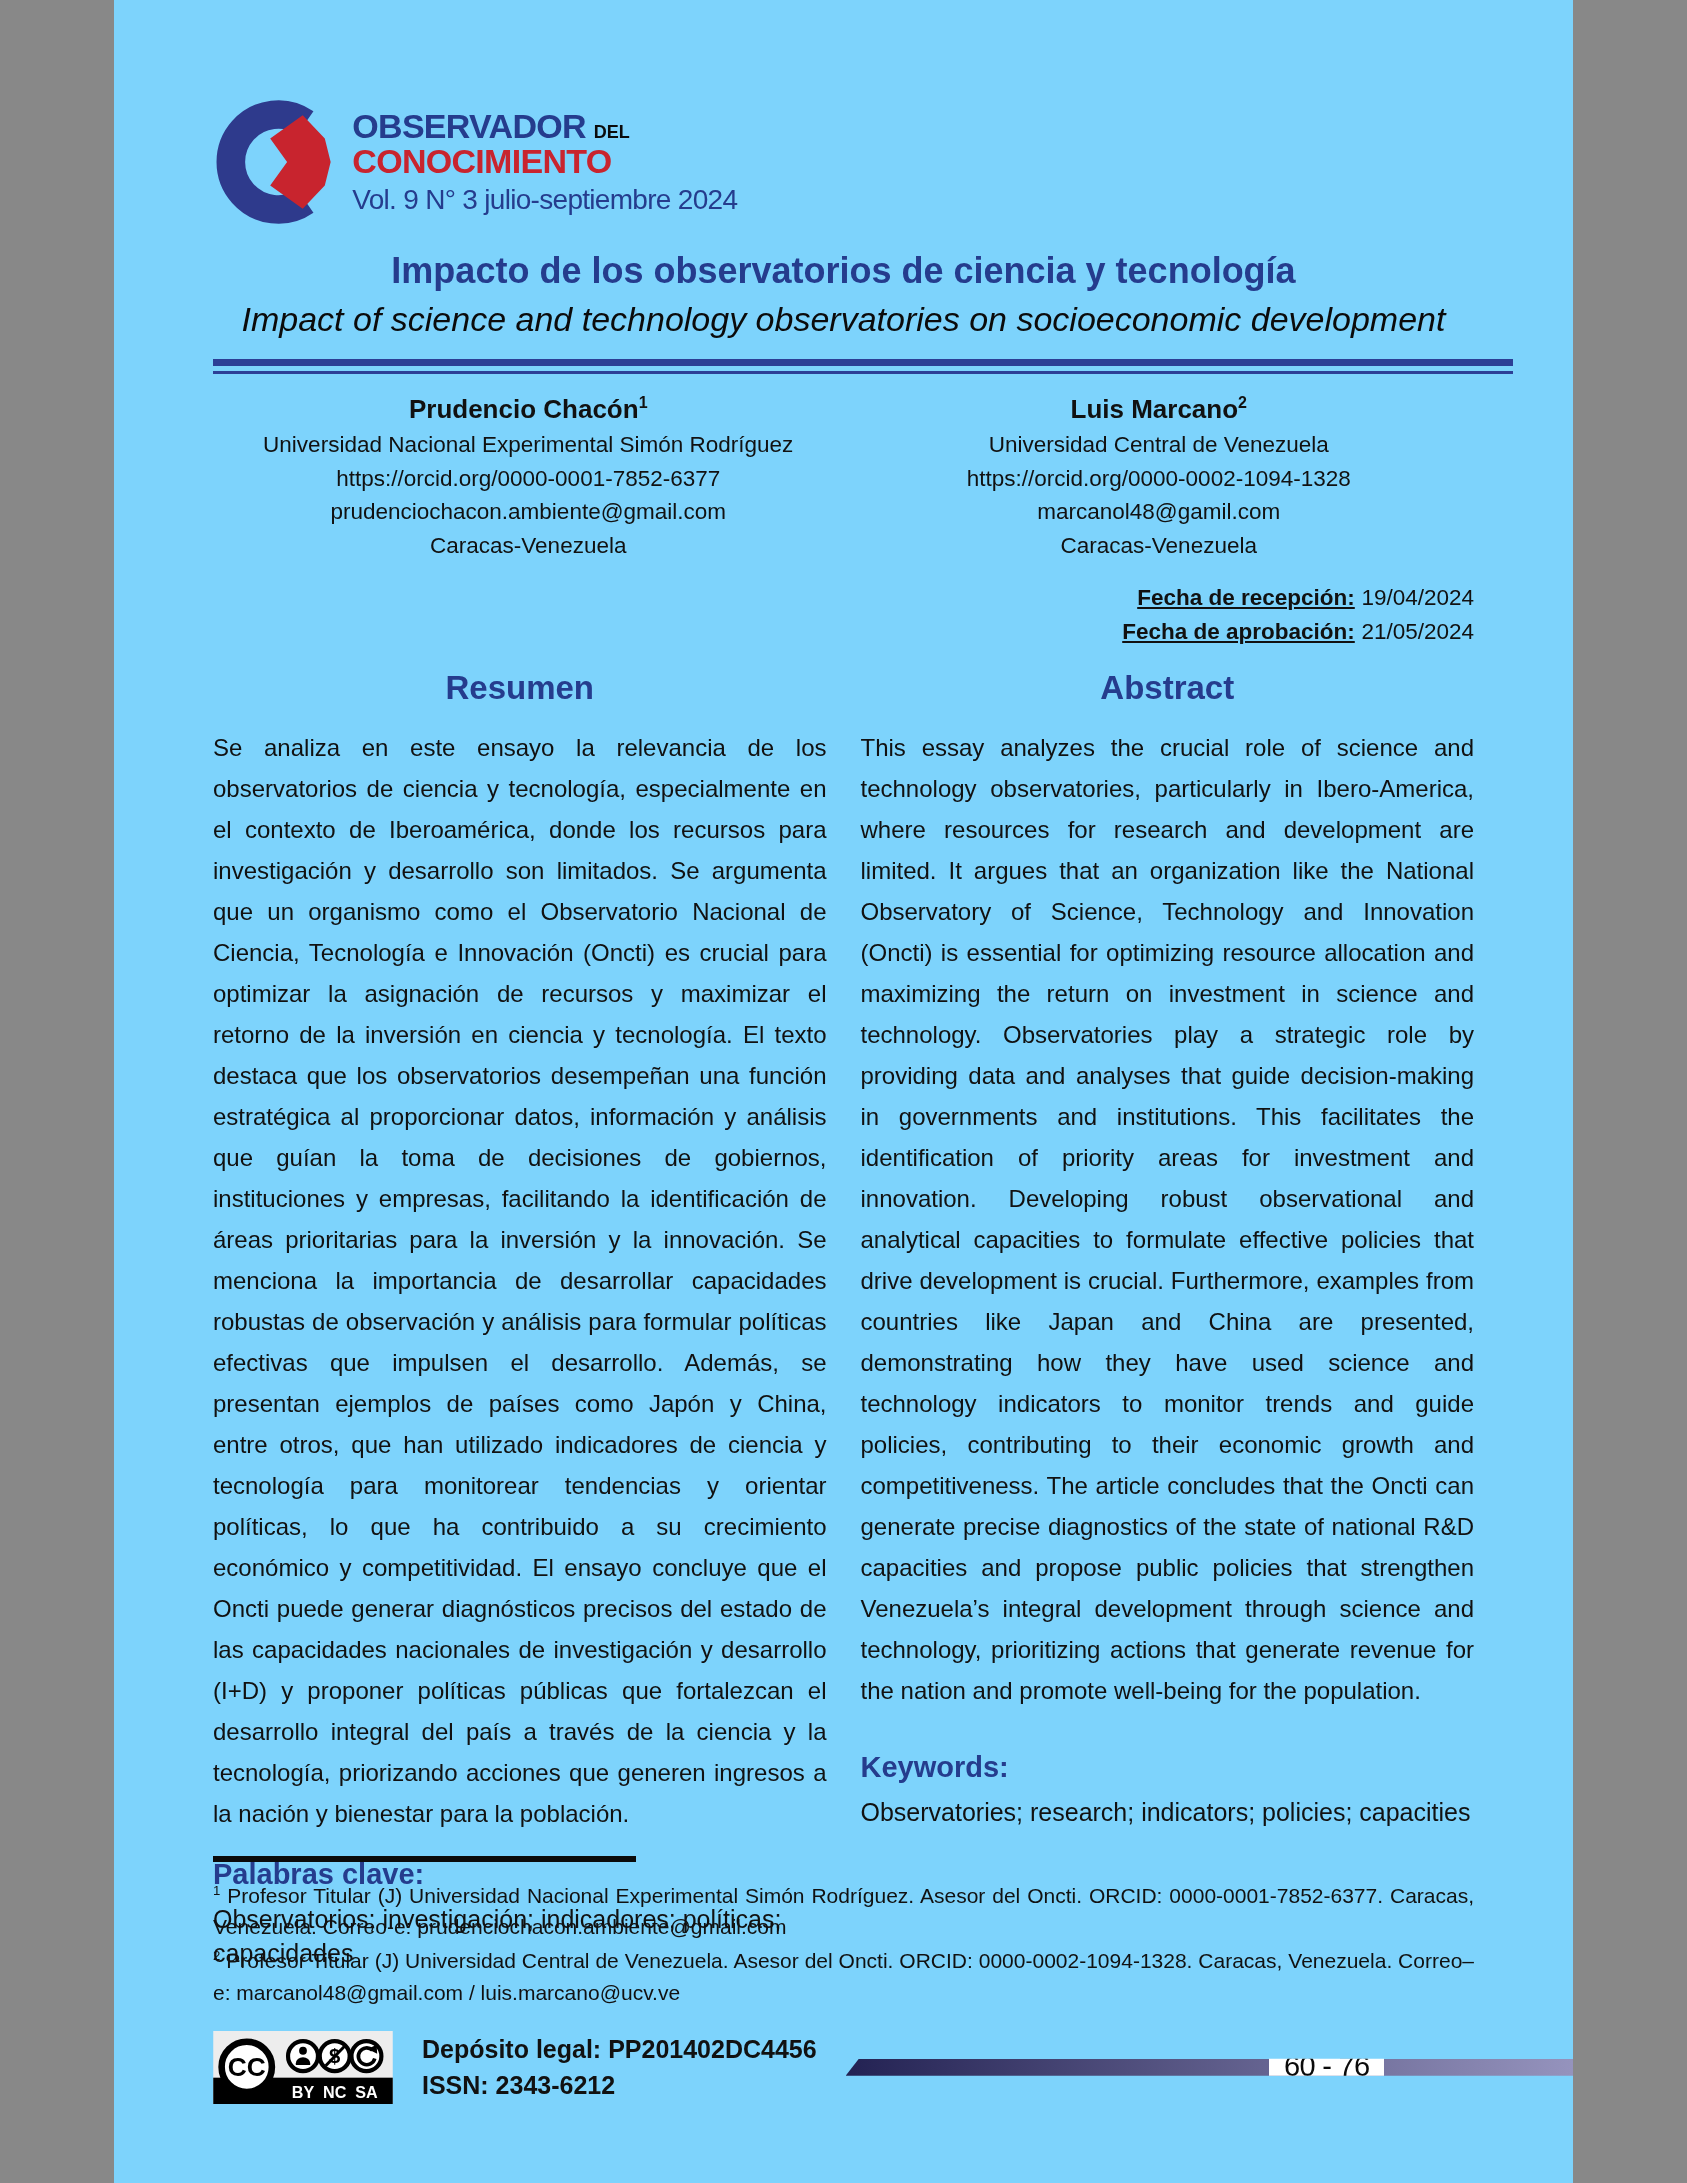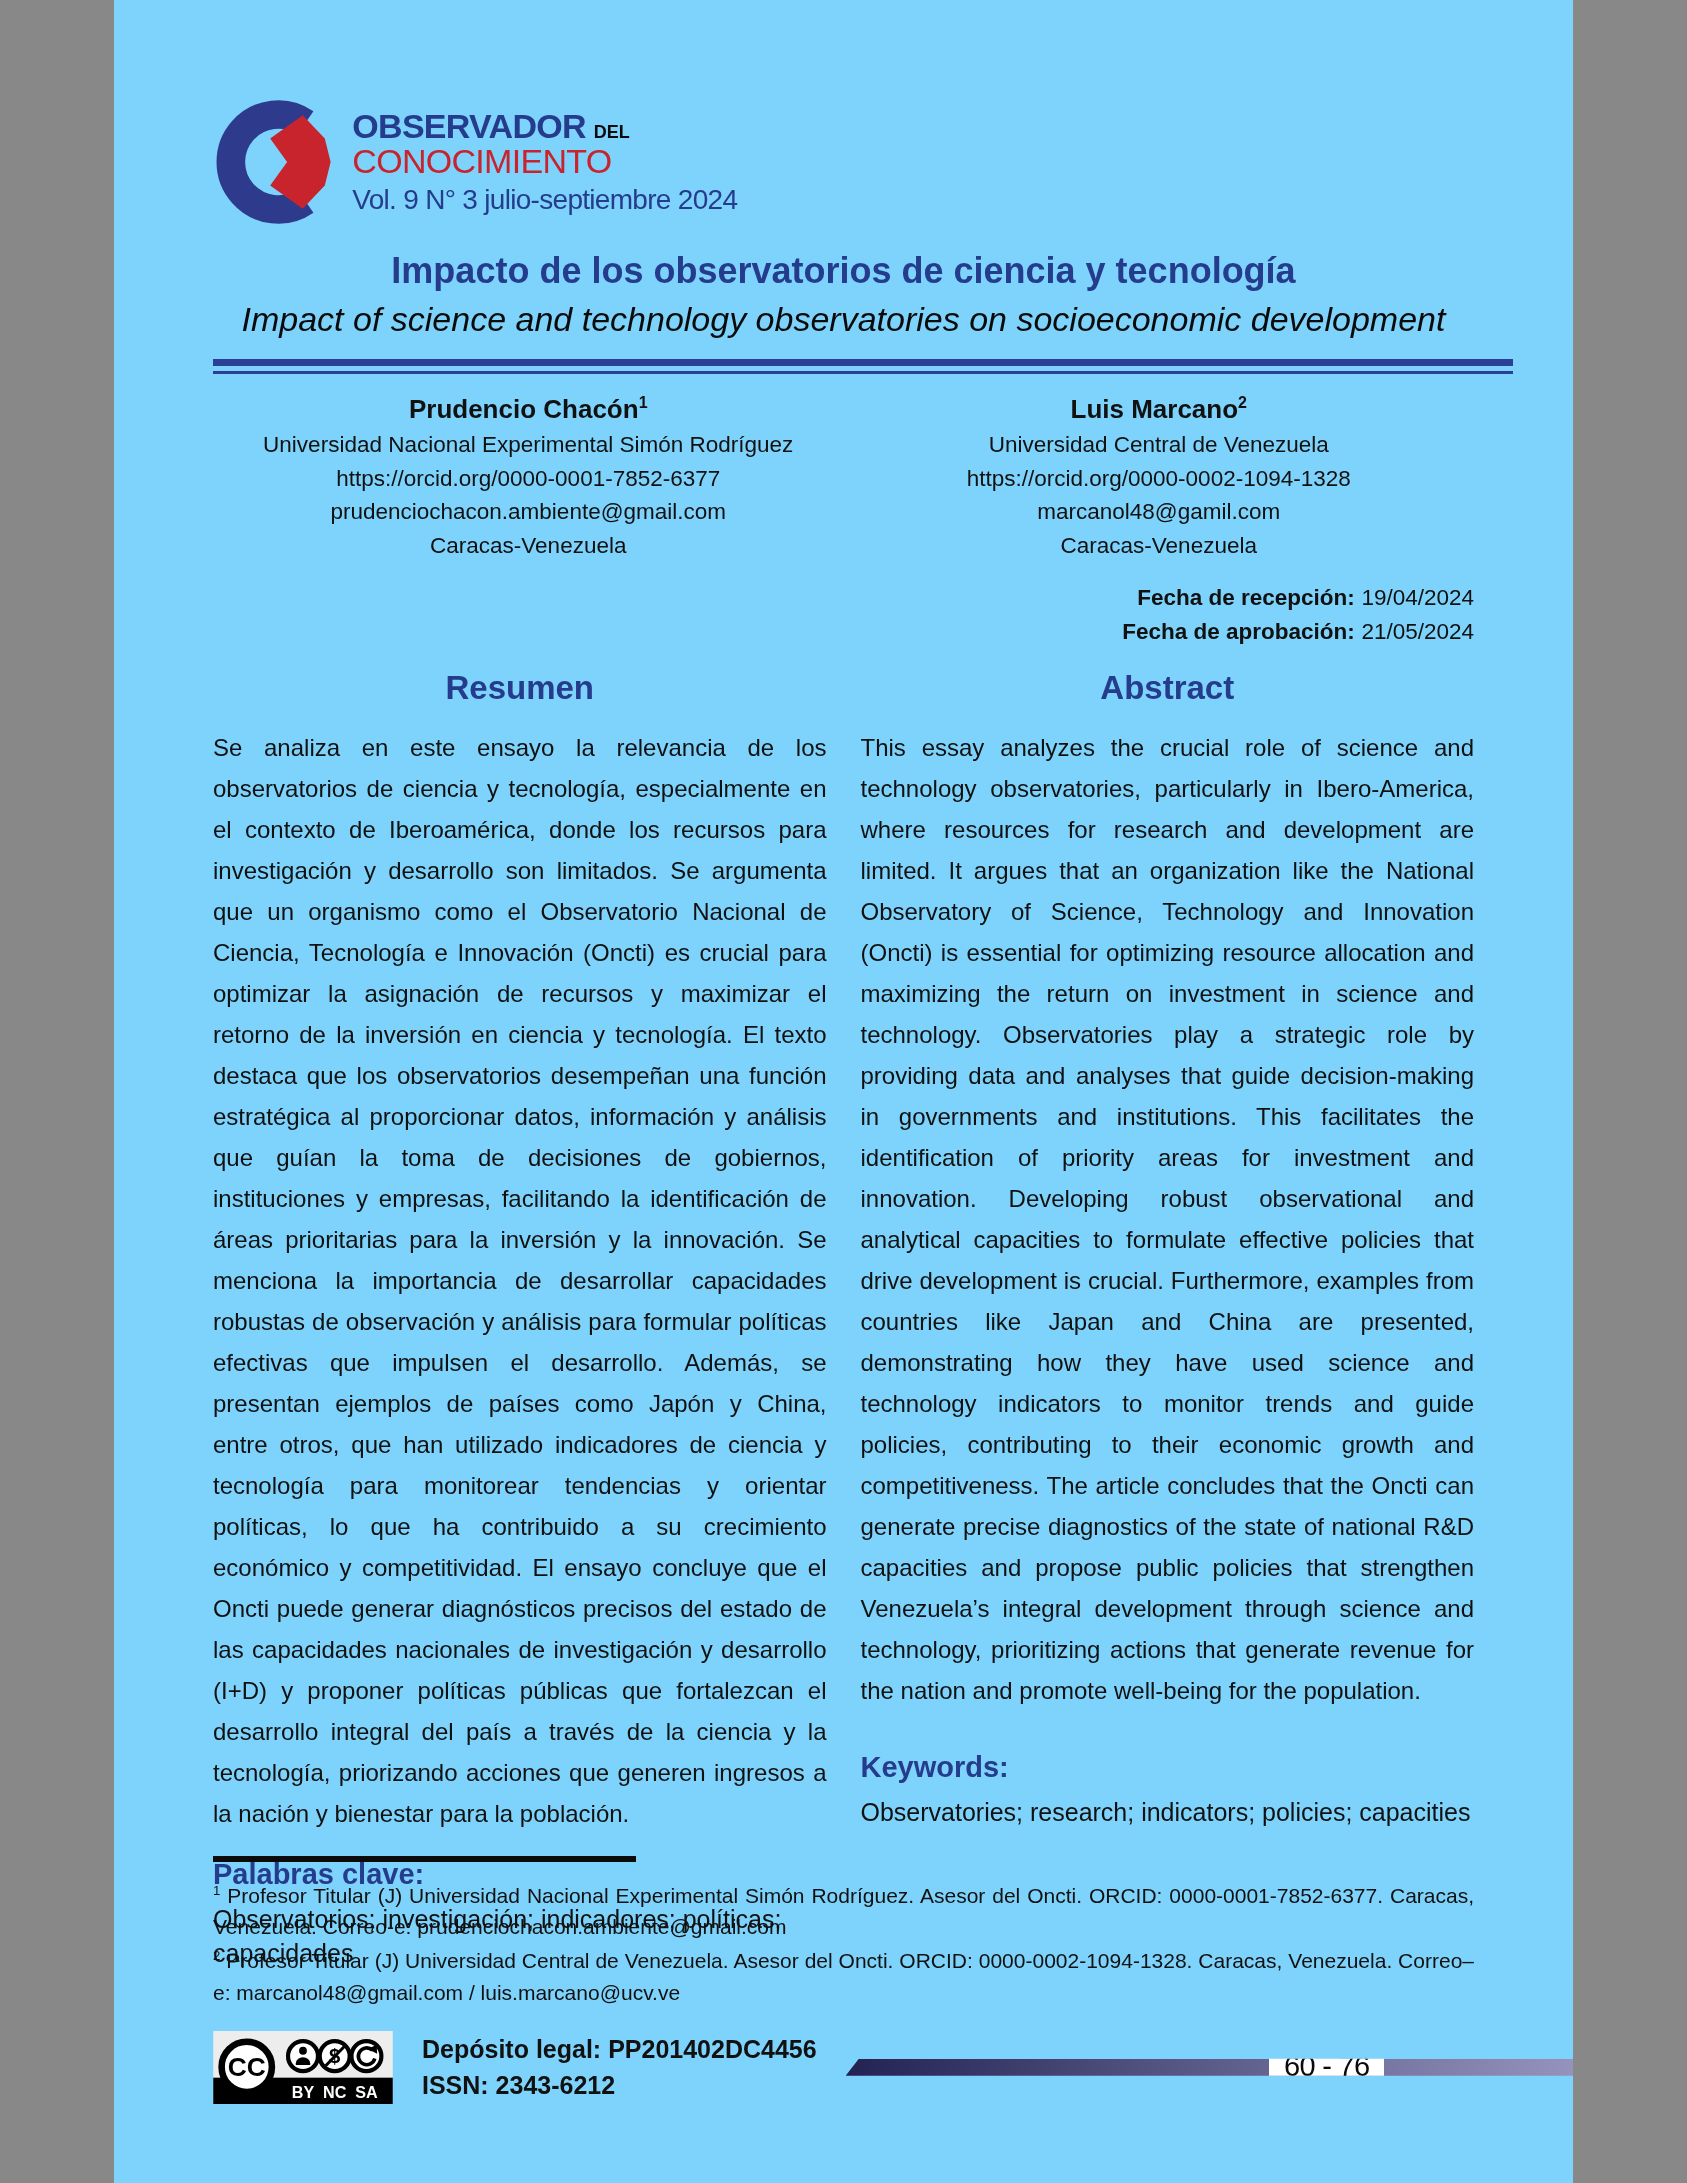--- a/index.html
+++ b/index.html
@@ -17,36 +17,36 @@
     font-family:"Liberation Sans",sans-serif;color:var(--ink);
     margin:0 auto;
   }
   
   .masthead{display:flex;align-items:center;gap:9.3px;height:126px;}
   .logo-svg{width:130px;height:130px;flex:0 0 auto;}
   .brand{display:flex;flex-direction:column;line-height:1.02;}
   .brand-row1{display:flex;align-items:baseline;gap:8px;}
   .brand-observador{font-size:34px;font-weight:bold;color:var(--accent_blue);letter-spacing:-0.7px;}
   .brand-del{font-size:18px;font-weight:bold;color:#0b0b0b;}
-  .brand-conocimiento{font-size:34px;font-weight:normal;color:var(--brand_red);letter-spacing:-0.7px;}
+  .brand-conocimiento{font-size:34px;font-weight:bold;color:var(--brand_red);letter-spacing:-0.7px;}
   .brand-vol{font-size:28px;color:var(--accent_blue);margin-top:8px;letter-spacing:-0.7px;}
   
   .title-es{margin:22.5px 0 0;text-align:center;font-size:36px;line-height:1.28;font-weight:bold;color:var(--accent_blue);}
   .title-en{margin-top:6.6px;text-align:center;font-size:34px;font-style:italic;color:#0b0b0b;}
   .rule-double{width:1300px;margin:20px auto 0;}
   .rule-thick{height:7.3px;background:var(--rule_blue);}
   .rule-thin{height:3.3px;background:var(--rule_blue);margin-top:4.6px;}
   
   .authors{display:grid;grid-template-columns:1fr 1fr;margin-top:17px;text-align:center;}
   .author-name{font-size:26px;font-weight:bold;line-height:1.4;}
   .author-name sup{font-size:16px;}
   .author-line{font-size:22.5px;line-height:1.5;}
   
   .dates{margin-top:18.5px;text-align:right;font-size:22.5px;line-height:1.5;}
-  .date-label{font-weight:bold;}
+  .date-label{font-weight:bold;text-decoration:underline;}
   .date-value{margin-left:6.6px;}
   
   .columns{display:grid;grid-template-columns:1fr 1fr;column-gap:34px;margin-top:20px;height:1161px;}
   .col{display:flex;flex-direction:column;min-height:0;}
   .col-heading{text-align:center;font-size:33px;font-weight:bold;color:var(--accent_blue);margin:0 0 20px;}
   .col-body{font-size:24px;line-height:41px;text-align:justify;margin:0;hyphens:auto;-webkit-hyphens:auto;}
   .keywords{margin-top:auto;padding-top:24px;}
   .kw-heading{font-size:29px;font-weight:bold;color:var(--accent_blue);}
   .kw-body{font-size:25px;margin-top:12px;line-height:1.35;}
   

